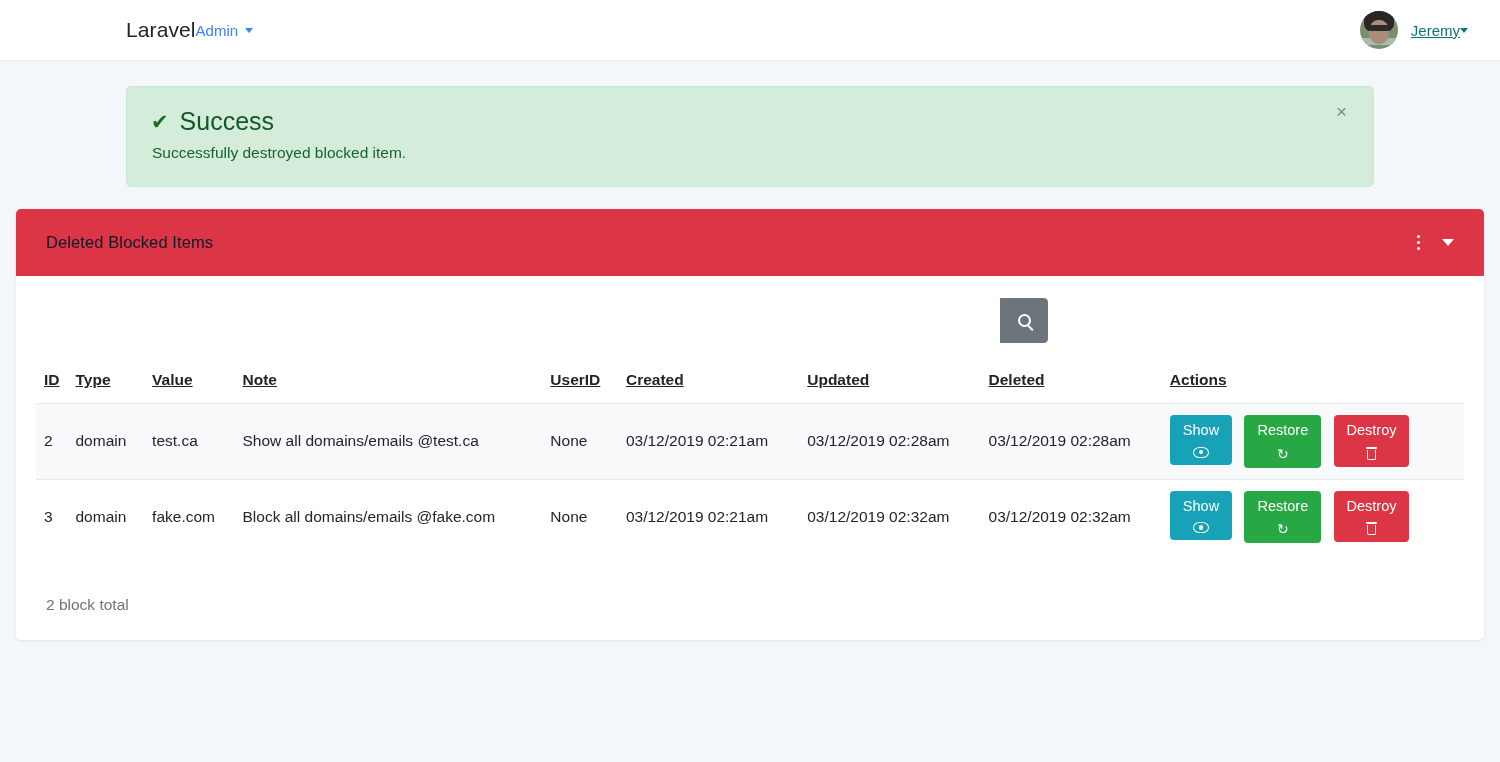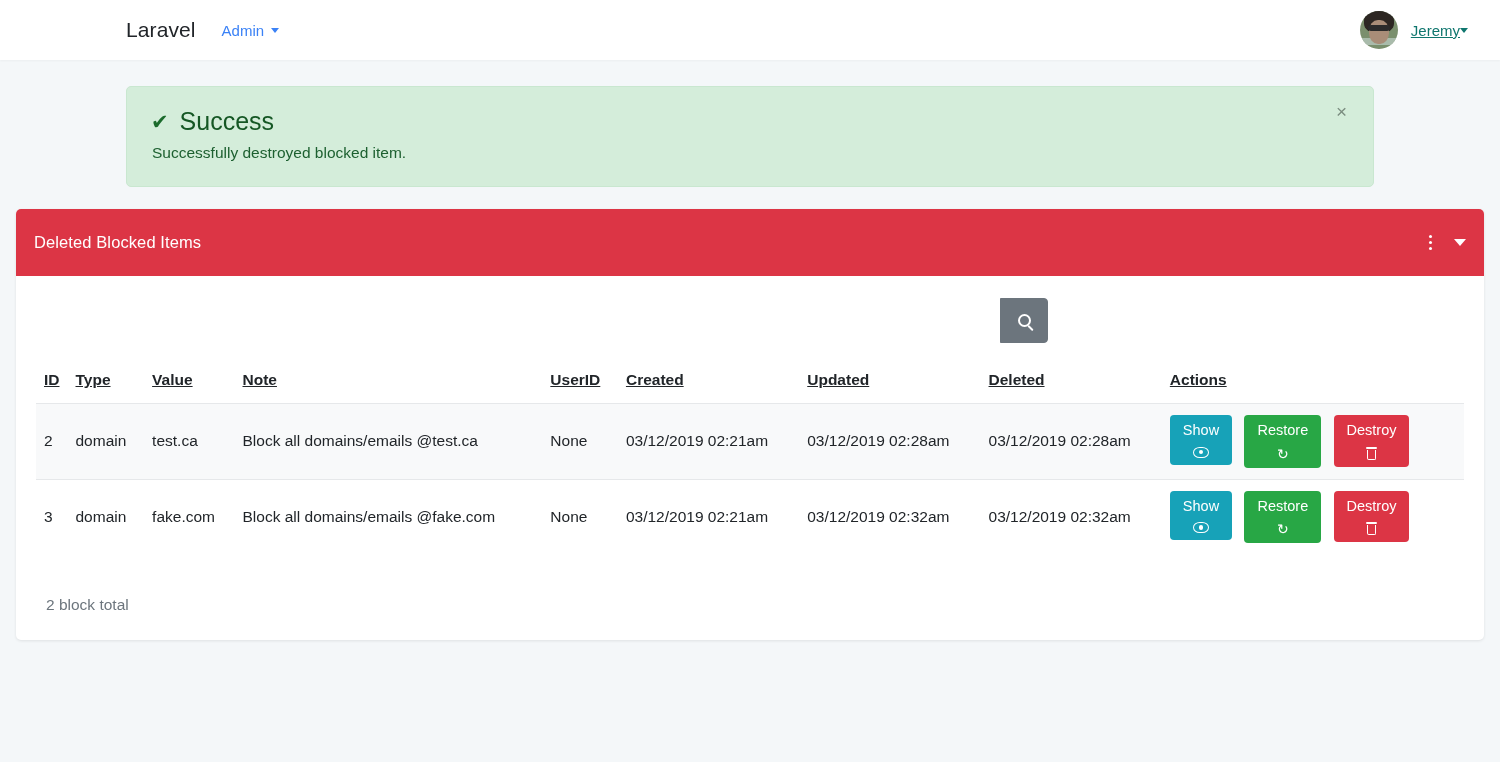--- a/index.html
+++ b/index.html
@@ -24,21 +24,20 @@
     align-items: center;
     padding: 0 32px 0 126px;
     box-shadow: 0 1px 2px rgba(0,0,0,0.04);
     position: relative;
     z-index: 5;
   }
   .brand {
     font-size: 21px;
     color: #212529;
     letter-spacing: 0.1px;
-    margin-right: 26px;
     text-decoration: none;
   }
   .nav-link {
     font-size: 15px;
     color: #3b82f6;
     display: flex;
     align-items: center;
     gap: 7px;
     text-decoration: none;
   }
@@ -139,25 +138,25 @@
   
   .card {
     margin: 22px 16px 0 16px;
     background: #ffffff;
     border-radius: 5px;
     box-shadow: 0 1px 3px rgba(0,0,0,0.09);
     overflow: hidden;
   }
   .card-header {
     background: #dc3545;
-    color: #ffffff;
+    color: #0f172a;
     height: 67px;
     display: flex;
     align-items: center;
-    padding: 0 18px;
+    padding: 0 30px;
   }
   .card-header-title {
     font-size: 16.5px;
     letter-spacing: .1px;
   }
   .card-tools {
     margin-left: auto;
     display: flex;
     align-items: center;
     gap: 20px;
@@ -400,21 +399,21 @@
           <th>Updated</th>
           <th>Deleted</th>
           <th class="col-actions">Actions</th>
         </tr>
       </thead>
       <tbody>
         <tr class="striped">
           <td class="col-id">2</td>
           <td>domain</td>
           <td>test.ca</td>
-          <td>Block all domains/emails @test.ca</td>
+          <td>Show all domains/emails @test.ca</td>
           <td class="muted">None</td>
           <td>03/12/2019 02:21am</td>
           <td>03/12/2019 02:28am</td>
           <td>03/12/2019 02:28am</td>
           <td class="col-actions">
             <button class="btn btn-show">
               <span>Show</span>
               <span class="icon-eye"></span>
             </button>
             <button class="btn btn-restore">

